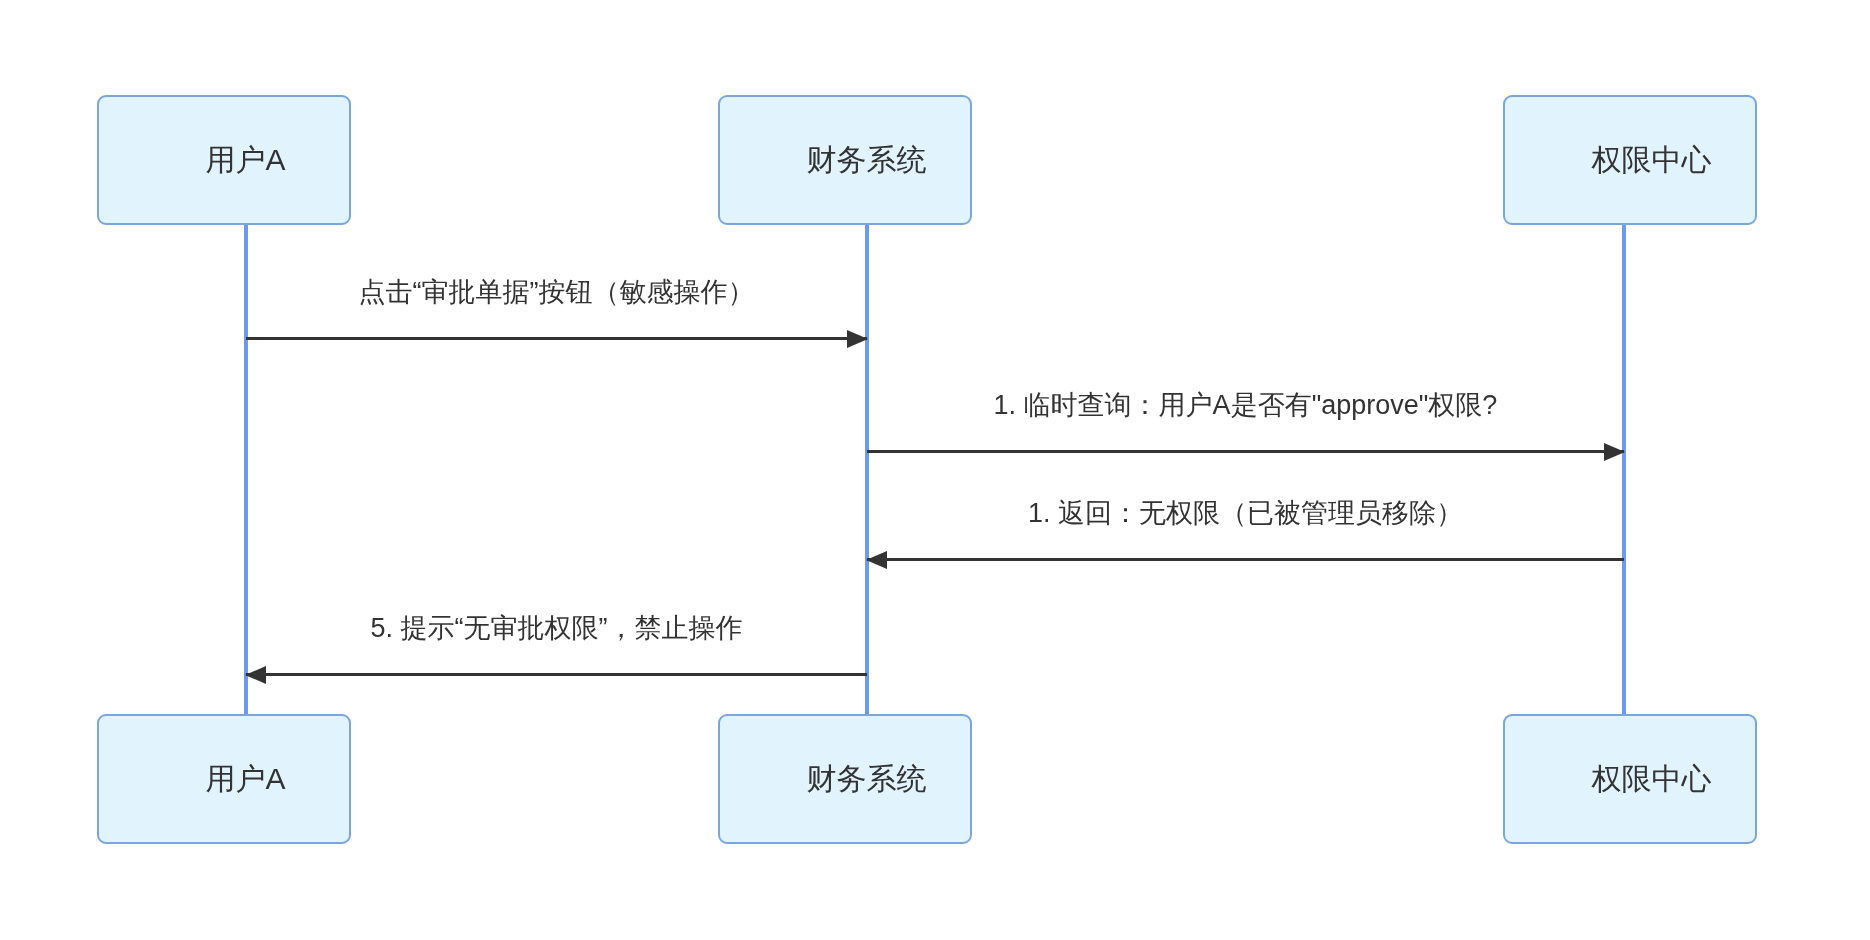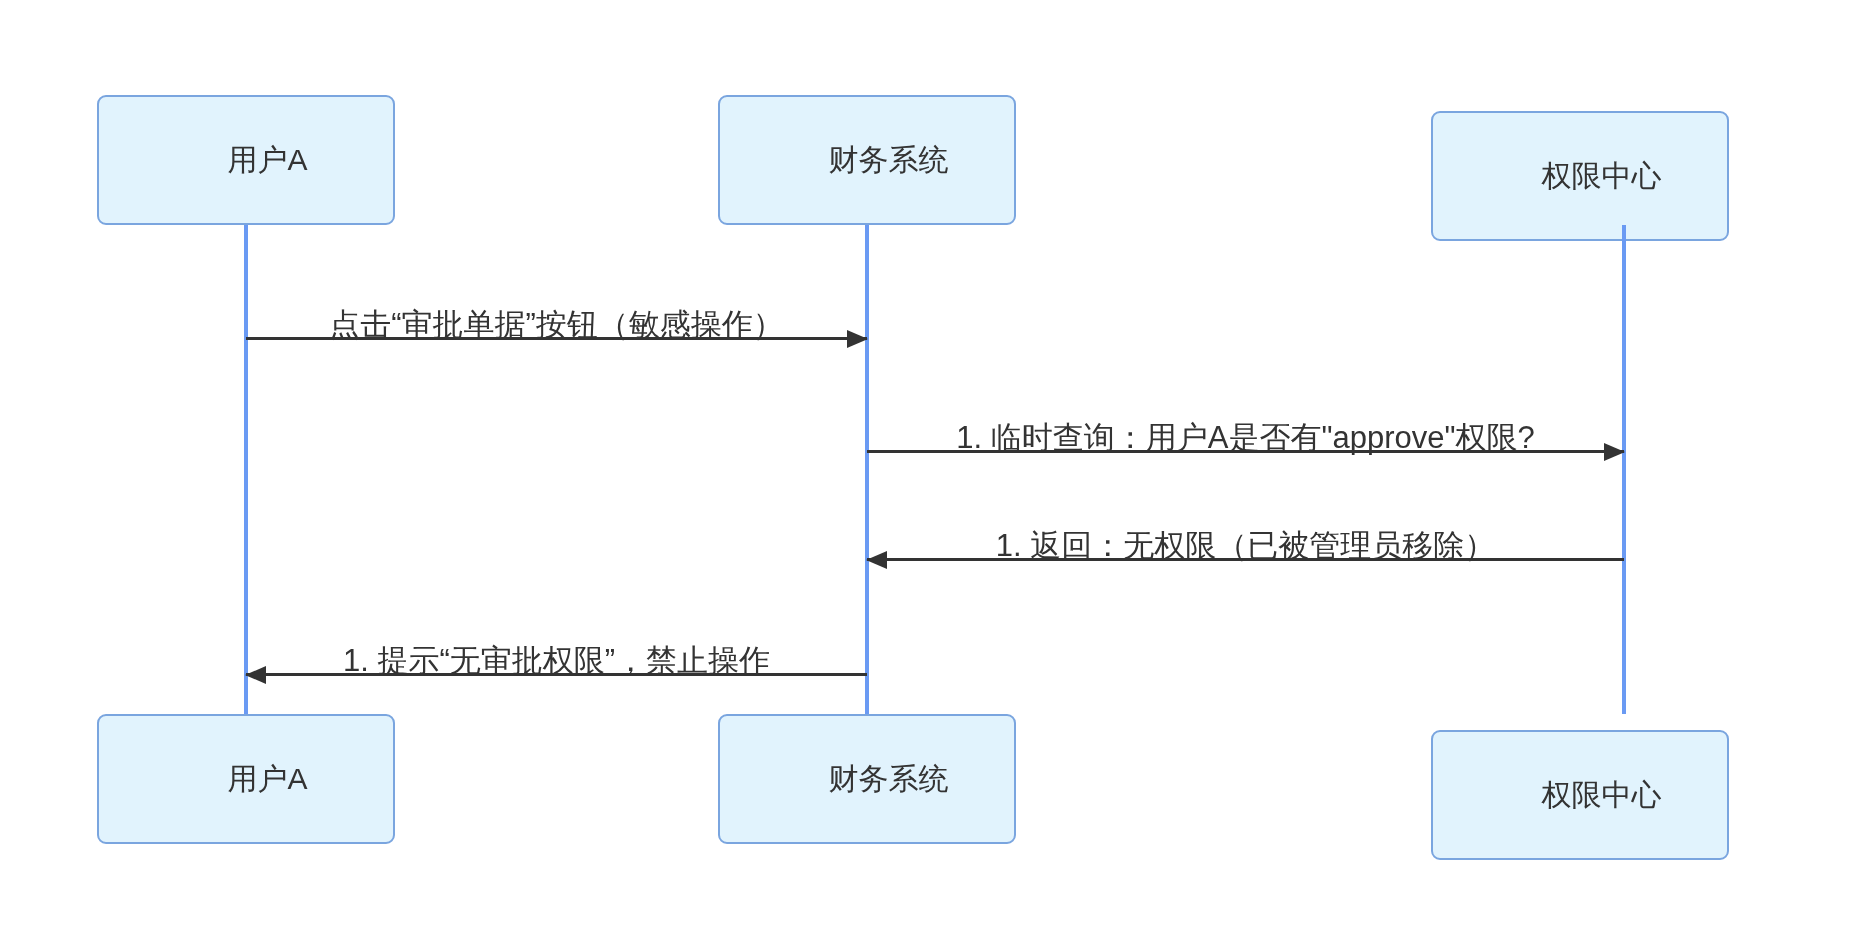--- a/index.html
+++ b/index.html
@@ -11,21 +11,21 @@
   .canvas {
     position: relative;
     width: 1870px;
     height: 940px;
     background: #ffffff;
     overflow: hidden;
     color: var(--text, #333333);
   }
   .actor-box {
     position: absolute;
-    width: 298px;
+    width: 254px;
     height: 130px;
     box-sizing: border-box;
     background: var(--actor-fill, #e1f3fd);
     border: 2px solid var(--actor-border, #7aa5df);
     border-radius: 9px;
     display: flex;
     align-items: center;
     justify-content: center;
     font-size: 30px;
     color: var(--text, #333333);
@@ -41,24 +41,23 @@
   .msg {
     position: absolute;
     height: 66px;
   }
   .msg-label {
     position: absolute;
     top: 2px;
     left: 50%;
     transform: translateX(-50%);
     white-space: nowrap;
-    font-size: 31px;
+    font-size: 27px;
     line-height: 32px;
     color: var(--text, #333333);
-    margin-top: 33px;
   }
   .msg-line {
     position: absolute;
     left: 0;
     right: 0;
     bottom: 0;
     height: 3px;
     background: var(--arrow, #333333);
   }
   .arrowhead {
@@ -83,21 +82,21 @@
     right: 10px;
     font-size: 24px;
     letter-spacing: 1px;
     color: var(--watermark, #c6c6c6);
     text-shadow: -1px -1px 0 #8f8f8f, 2px 2px 2px #ffffff;
     white-space: nowrap;
   }
   
   .col-1 { left: 97px; }
   .col-2 { left: 718px; }
-  .col-3 { left: 1431px; margin-top: 16px; }
+  .col-3 { left: 1503px; }
   .row-top { top: 95px; }
   .row-bottom { top: 714px; }
   .life-1 { left: 244px; }
   .life-2 { left: 865px; }
   .life-3 { left: 1622px; }
   .msg-1 { left: 246px; width: 621px; top: 274px; }
   .msg-2 { left: 867px; width: 757px; top: 387px; }
   .msg-3 { left: 867px; width: 757px; top: 495px; }
   .msg-4 { left: 246px; width: 621px; top: 610px; }
 </style>
@@ -135,21 +134,21 @@
   </div>
 
   <div class="msg msg-3">
     <div class="msg-label">1. 返回：无权限（已被管理员移除）</div>
     <div class="msg-line">
       <span class="arrowhead dir-left"></span>
     </div>
   </div>
 
   <div class="msg msg-4">
-    <div class="msg-label">1. 提示“无审批权限”，禁止操作</div>
+    <div class="msg-label">5. 提示“无审批权限”，禁止操作</div>
     <div class="msg-line">
       <span class="arrowhead dir-left"></span>
     </div>
   </div>
 
   <div class="actor-box col-1 row-bottom">
     <span>用户A</span>
   </div>
   <div class="actor-box col-2 row-bottom">
     <span>财务系统</span>

